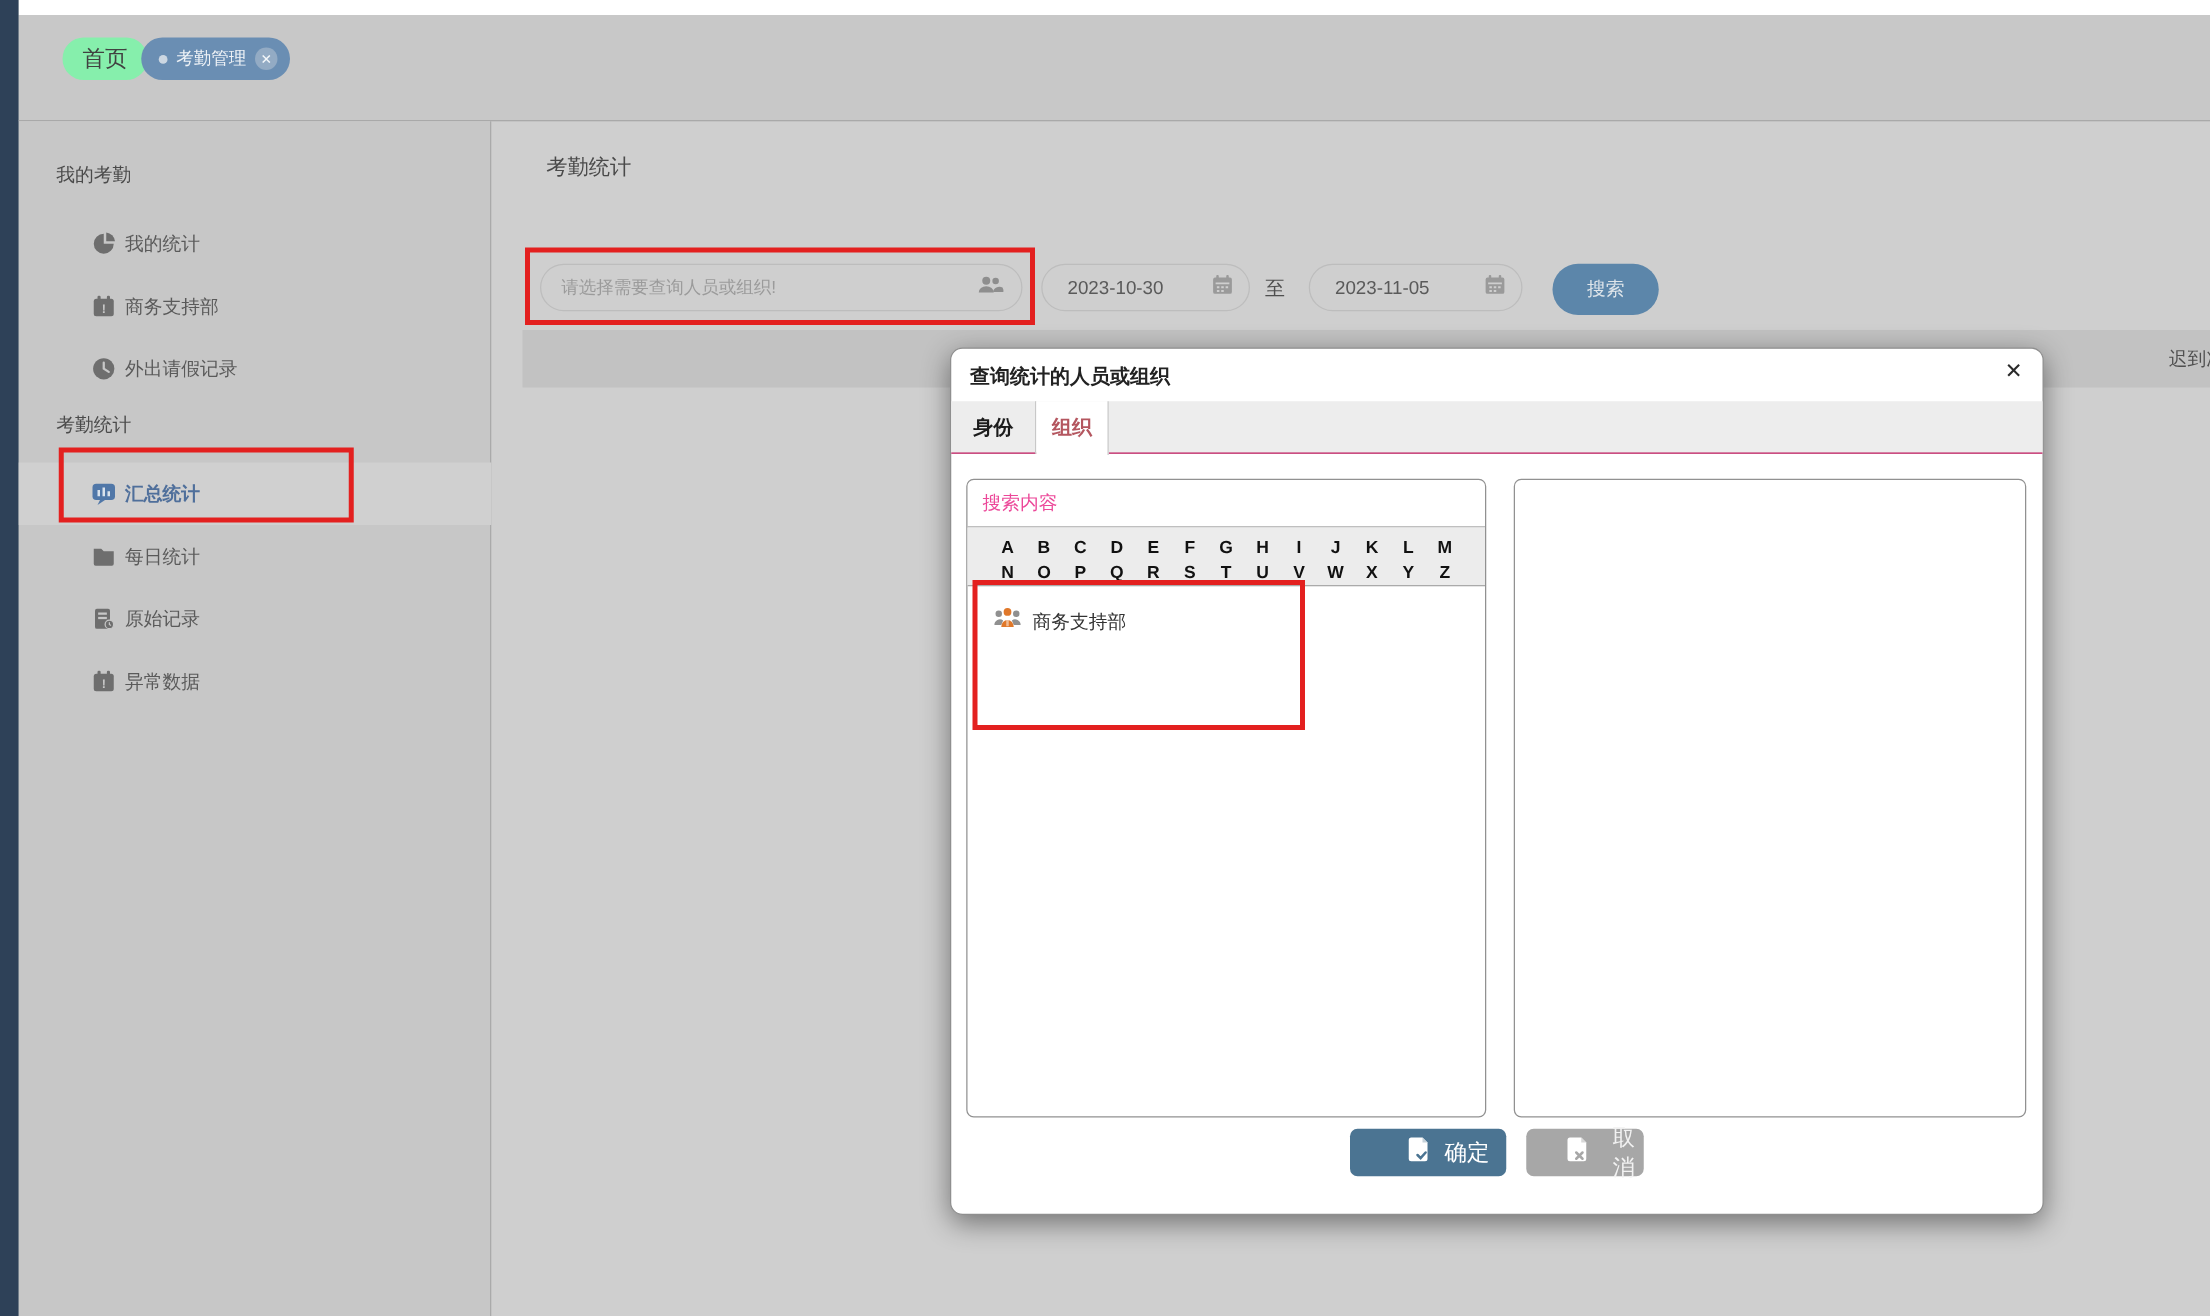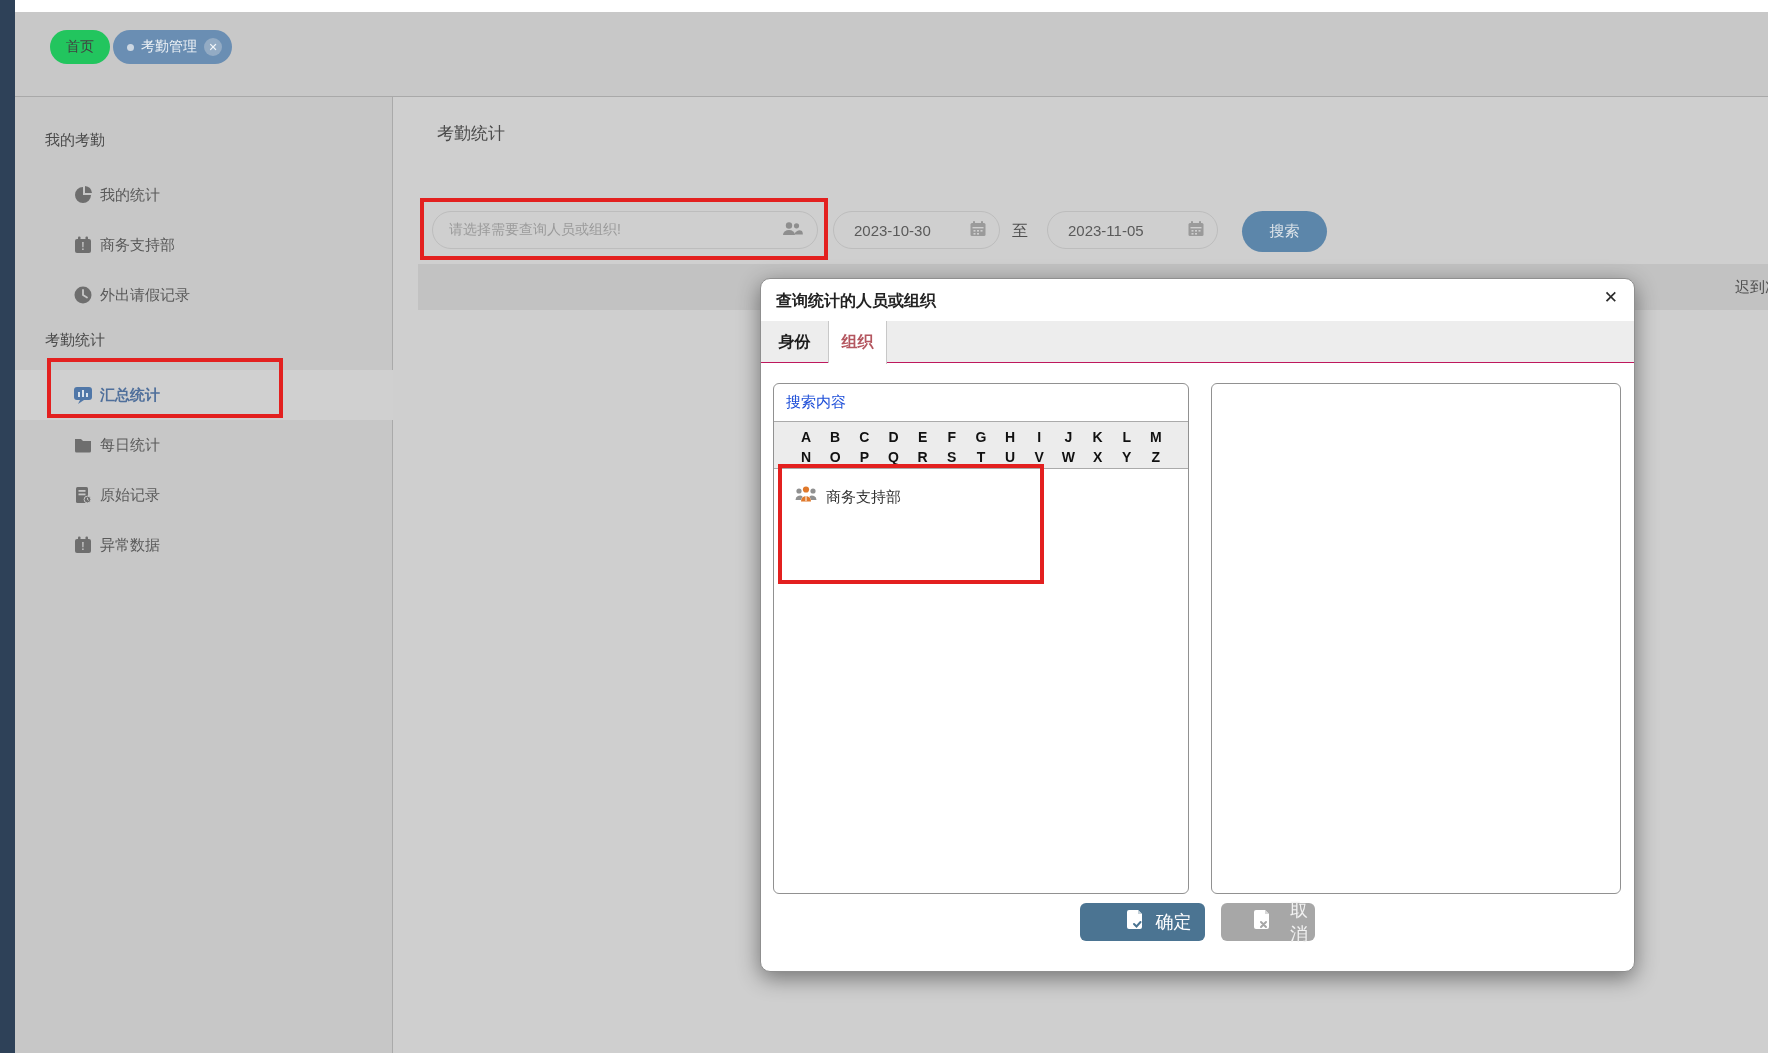--- a/index.html
+++ b/index.html
@@ -7,21 +7,21 @@
   body {
     position:relative; overflow:hidden;
     font-family:"Liberation Sans","DejaVu Sans",sans-serif;
     background:#cfcfcf;
   }
   
   .left-strip { position:absolute; left:0; top:0; width:15px; height:1053px; background:#2e4158; }
   .top-white  { position:absolute; left:15px; top:0; width:1753px; height:12px; background:#ffffff; }
   .topbar     { position:absolute; left:15px; top:12px; width:1753px; height:85px; background:#c8c8c8; border-bottom:1px solid #a9a9a9; }
   .crumb-home { position:absolute; left:35px; top:18px; height:34px; padding:0 16px; border-radius:17px;
-                background:#22c55e; color:#414141; font-size:14px; display:flex; align-items:center; }
+                background:#86efac; color:#414141; font-size:18px; display:flex; align-items:center; }
   .crumb-active { position:absolute; left:98px; top:18px; height:34px; padding:0 10px 0 14px; border-radius:17px;
                 background:#6a8eb3; color:#eef2f6; font-size:14px; display:flex; align-items:center; gap:7px; }
   .crumb-dot  { width:7px; height:7px; border-radius:50%; background:#ccd7e2; }
   .crumb-x    { width:18px; height:18px; border-radius:50%; background:#93abc4; color:#f4f7fa; font-size:11px;
                 display:flex; align-items:center; justify-content:center; }
   
   .sidebar { position:absolute; left:15px; top:97px; width:378px; height:956px; background:#c7c7c7; border-right:1px solid #aaaaaa; }
   .side-header { position:absolute; left:30px; font-size:15px; color:#4b4b4b; }
   .side-item { position:absolute; left:0; width:378px; height:50px; display:flex; align-items:center; cursor:pointer; }
   .side-item .ic { position:absolute; left:57px; width:22px; height:22px; display:flex; align-items:center; justify-content:center; }
@@ -53,21 +53,21 @@
   .modal-title { position:absolute; left:15px; top:12px; font-size:16px; font-weight:bold; color:#222222; }
   .modal-close { position:absolute; right:16px; top:8px; font-size:17px; color:#2b2b2b; cursor:pointer; }
   .tabstrip { position:absolute; left:0; top:42px; width:873px; height:42px; background:#ededed; border-bottom:1px solid #be185d; }
   .tab { position:absolute; top:0; height:42px; display:flex; align-items:center; justify-content:center;
          font-size:16px; font-weight:bold; cursor:pointer; }
   .tab-identity { left:0; width:68px; color:#1c1c1c; border-right:1px solid #c8c8c8; }
   .tab-org { left:68px; width:58px; color:#b4565f; background:#ffffff; border-right:1px solid #c8c8c8; height:43px; }
   .panel { position:absolute; top:104px; height:511px; background:#ffffff; border:1.5px solid #919191; border-radius:6px; }
   .panel-left  { left:12px;  width:416px; }
   .panel-right { left:450px; width:410px; }
-  .mini-search { height:38px; display:flex; align-items:center; padding-left:12px; color:#1d4ed8; font-size:15px;
+  .mini-search { height:38px; display:flex; align-items:center; padding-left:12px; color:#ec4899; font-size:15px;
                  border-bottom:1px solid #aaaaaa; }
   .alpha { height:47px; background:#ececec; border-bottom:1px solid #aaaaaa; padding:4px 24px 0 24px;
            display:flex; flex-direction:column; justify-content:space-evenly; }
   .alpha-row { display:flex; justify-content:space-between; }
   .alpha-row span { font-size:14px; font-weight:bold; color:#111111; width:16px; text-align:center; cursor:pointer; }
   .org-item { position:absolute; left:20px; top:100px; display:flex; align-items:center; gap:8px; cursor:pointer; }
   .org-item .lbl { font-size:15px; color:#333333; }
   .modal-btns { position:absolute; left:0; top:624px; width:873px; display:flex; justify-content:center; gap:16px; }
   .mbtn { height:38px; border:none; border-radius:6px; color:#ffffff; font-size:18px; font-family:inherit;
           display:flex; align-items:center; gap:10px; cursor:pointer;padding-left:32px; }

